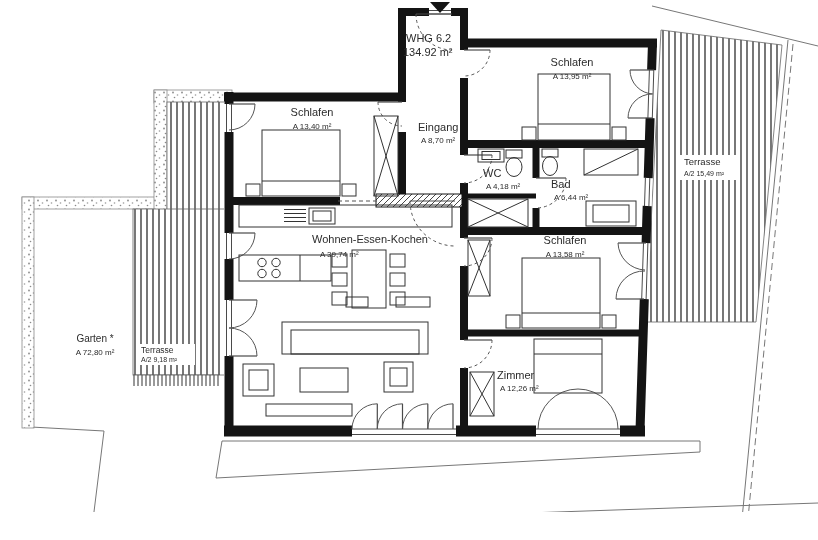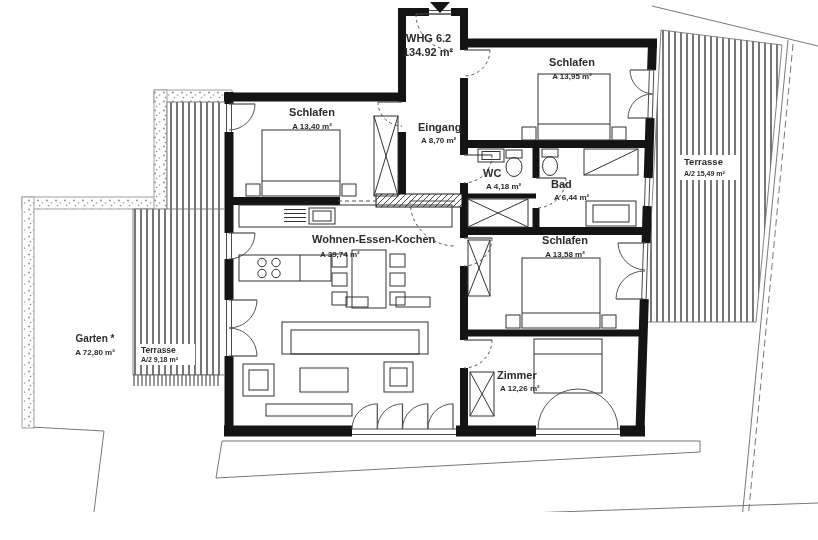--- a/index.html
+++ b/index.html
@@ -1,16 +1,16 @@
 <!DOCTYPE html>
 <html><head>
 <meta charset="utf-8">
 <style>
   html,body{margin:0;padding:0;background:#fff;}
-  .stage{width:818px;height:512px;position:relative;background:#fff;overflow:hidden;font-weight:bold;}
+  .stage{width:818px;height:512px;position:relative;background:#fff;overflow:hidden;}
   svg{display:block;font-family:"Liberation Sans", sans-serif;}
   text{fill:#2b2b2b;}
   .room-name{font-size:11px;}
   .room-area{font-size:8px;}
   .small-name{font-size:8.5px;}
   .small-area{font-size:7px;}
   .title-name{font-size:11px;}
 </style>
 </head>
 <body>

